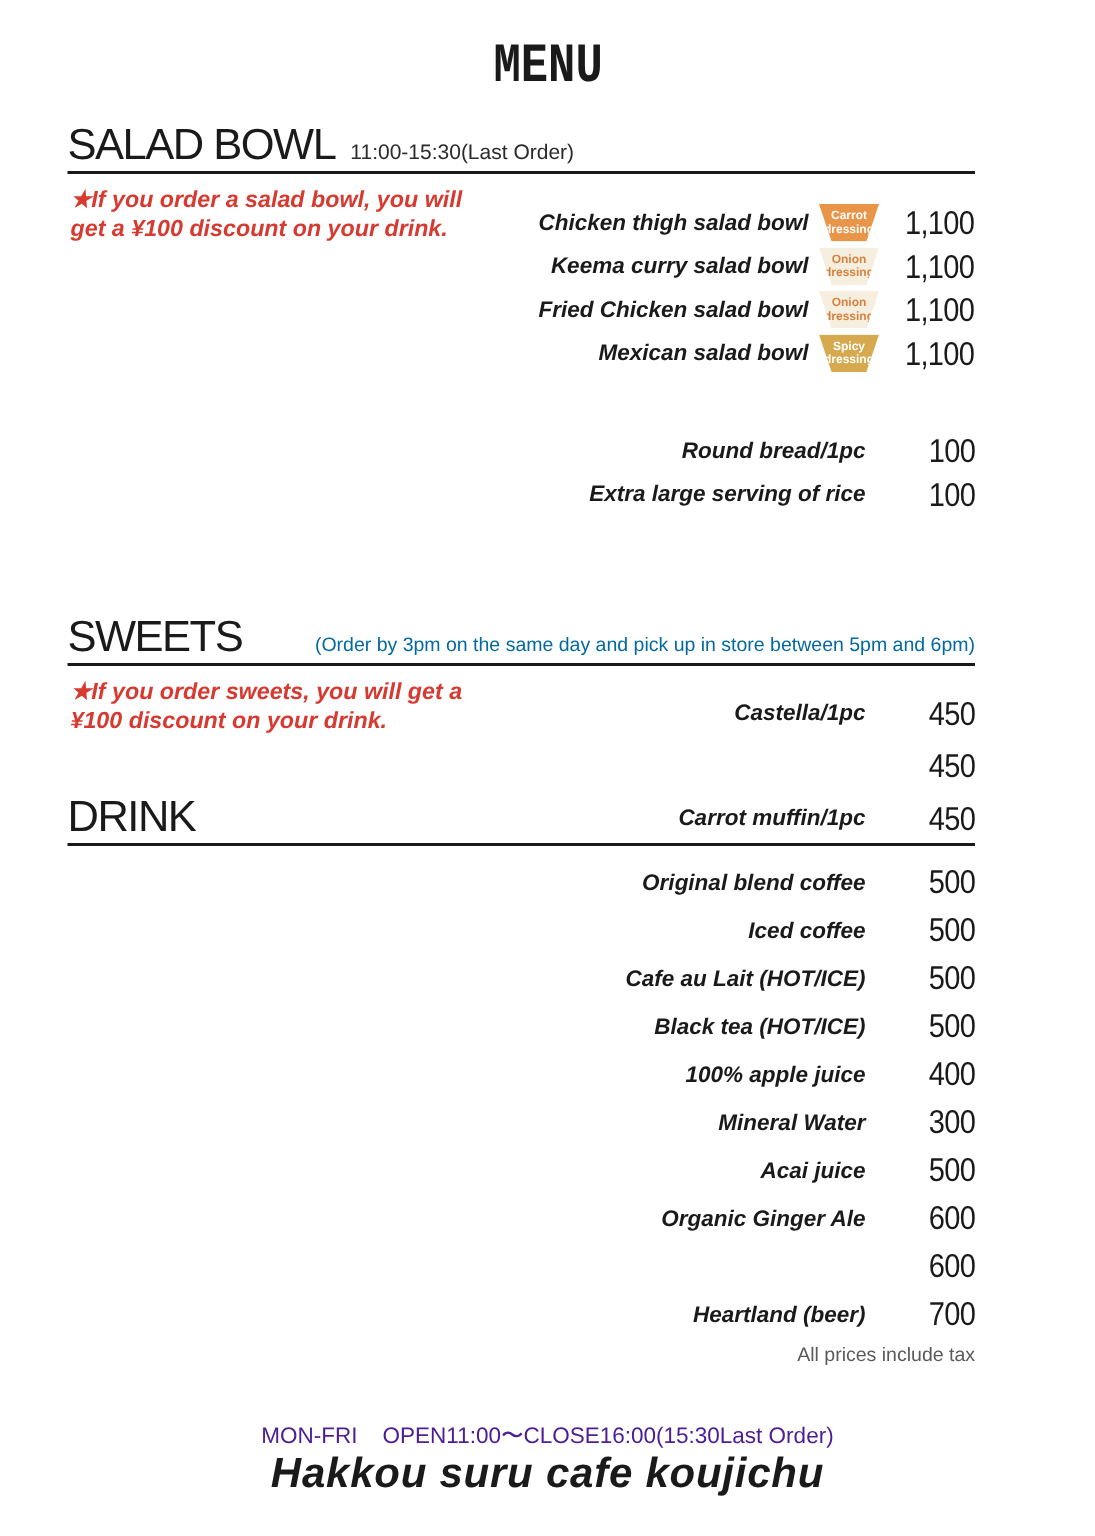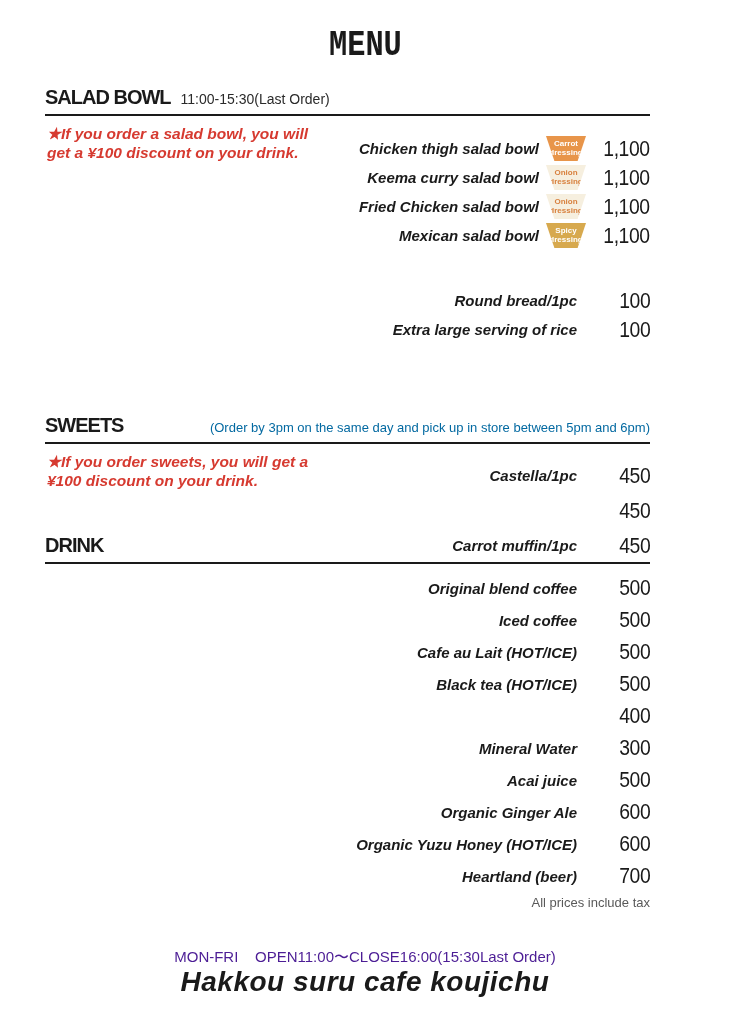--- a/index.html
+++ b/index.html
@@ -26,21 +26,21 @@
   .section { position:absolute; left:45px; width:605px; }
   #sec-salad { top:84px; }
   #sec-sweets { top:368px;margin-top:44px; }
   #sec-drink { top:532px; }
 
   .sec-header {
     display:flex; align-items:baseline; justify-content:flex-start;
     border-bottom:2px solid #1a1a1a; padding-bottom:3px;
   }
   .sec-title {
-    font-size:20px; font-weight:700; letter-spacing:-1px; line-height:27px;
+    font-size:29px; font-weight:400; letter-spacing:-1px; line-height:27px;
     white-space:nowrap;
   }
   .sec-subtitle { font-size:14px; color:#2a2a2a; margin-left:10px; white-space:nowrap; }
   .sec-subtitle.right { margin-left:auto; color:#0369a1; font-size:13px; }
 
   .red-note {
     position:absolute; left:2px; top:40px;
     font-size:15.5px; line-height:19px;
     font-weight:700; font-style:italic;
     white-space:nowrap;
@@ -206,36 +206,36 @@
       </div>
       <div class="row row-32 no-badge">
         <div class="item-name">Cafe au Lait (HOT/ICE)</div>
         <div class="price"><span>500</span></div>
       </div>
       <div class="row row-32 no-badge">
         <div class="item-name">Black tea (HOT/ICE)</div>
         <div class="price"><span>500</span></div>
       </div>
       <div class="row row-32 no-badge">
+        <div class="item-name">100% apple juice</div>
         <div class="price"><span>400</span></div>
       </div>
       <div class="row row-32 no-badge">
         <div class="item-name">Mineral Water</div>
         <div class="price"><span>300</span></div>
       </div>
       <div class="row row-32 no-badge">
         <div class="item-name">Acai juice</div>
         <div class="price"><span>500</span></div>
       </div>
       <div class="row row-32 no-badge">
         <div class="item-name">Organic Ginger Ale</div>
         <div class="price"><span>600</span></div>
       </div>
       <div class="row row-32 no-badge">
-        <div class="item-name">Organic Yuzu Honey (HOT/ICE)</div>
         <div class="price"><span>600</span></div>
       </div>
       <div class="row row-32 no-badge">
         <div class="item-name">Heartland (beer)</div>
         <div class="price"><span>700</span></div>
       </div>
     </div>
 
     <div class="tax-note">All prices include tax</div>
   </div>

